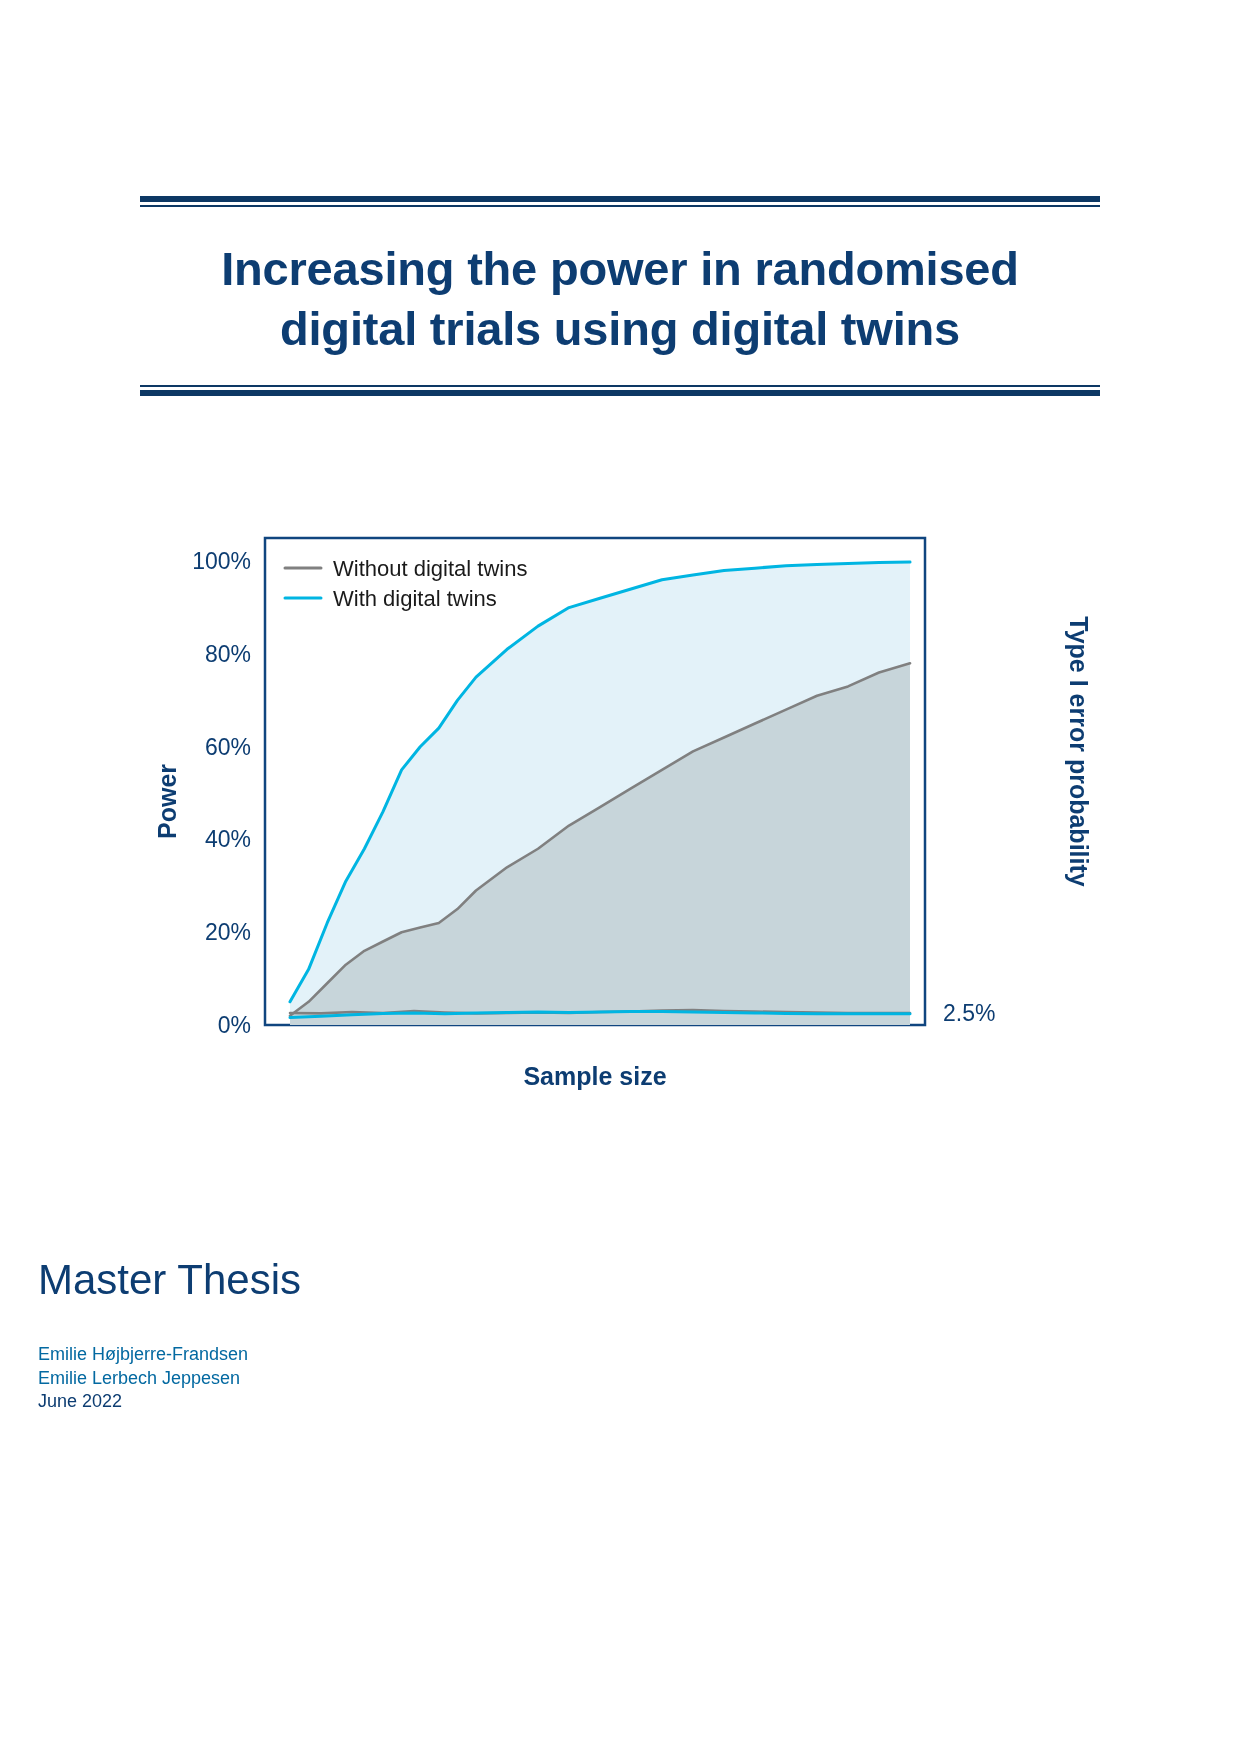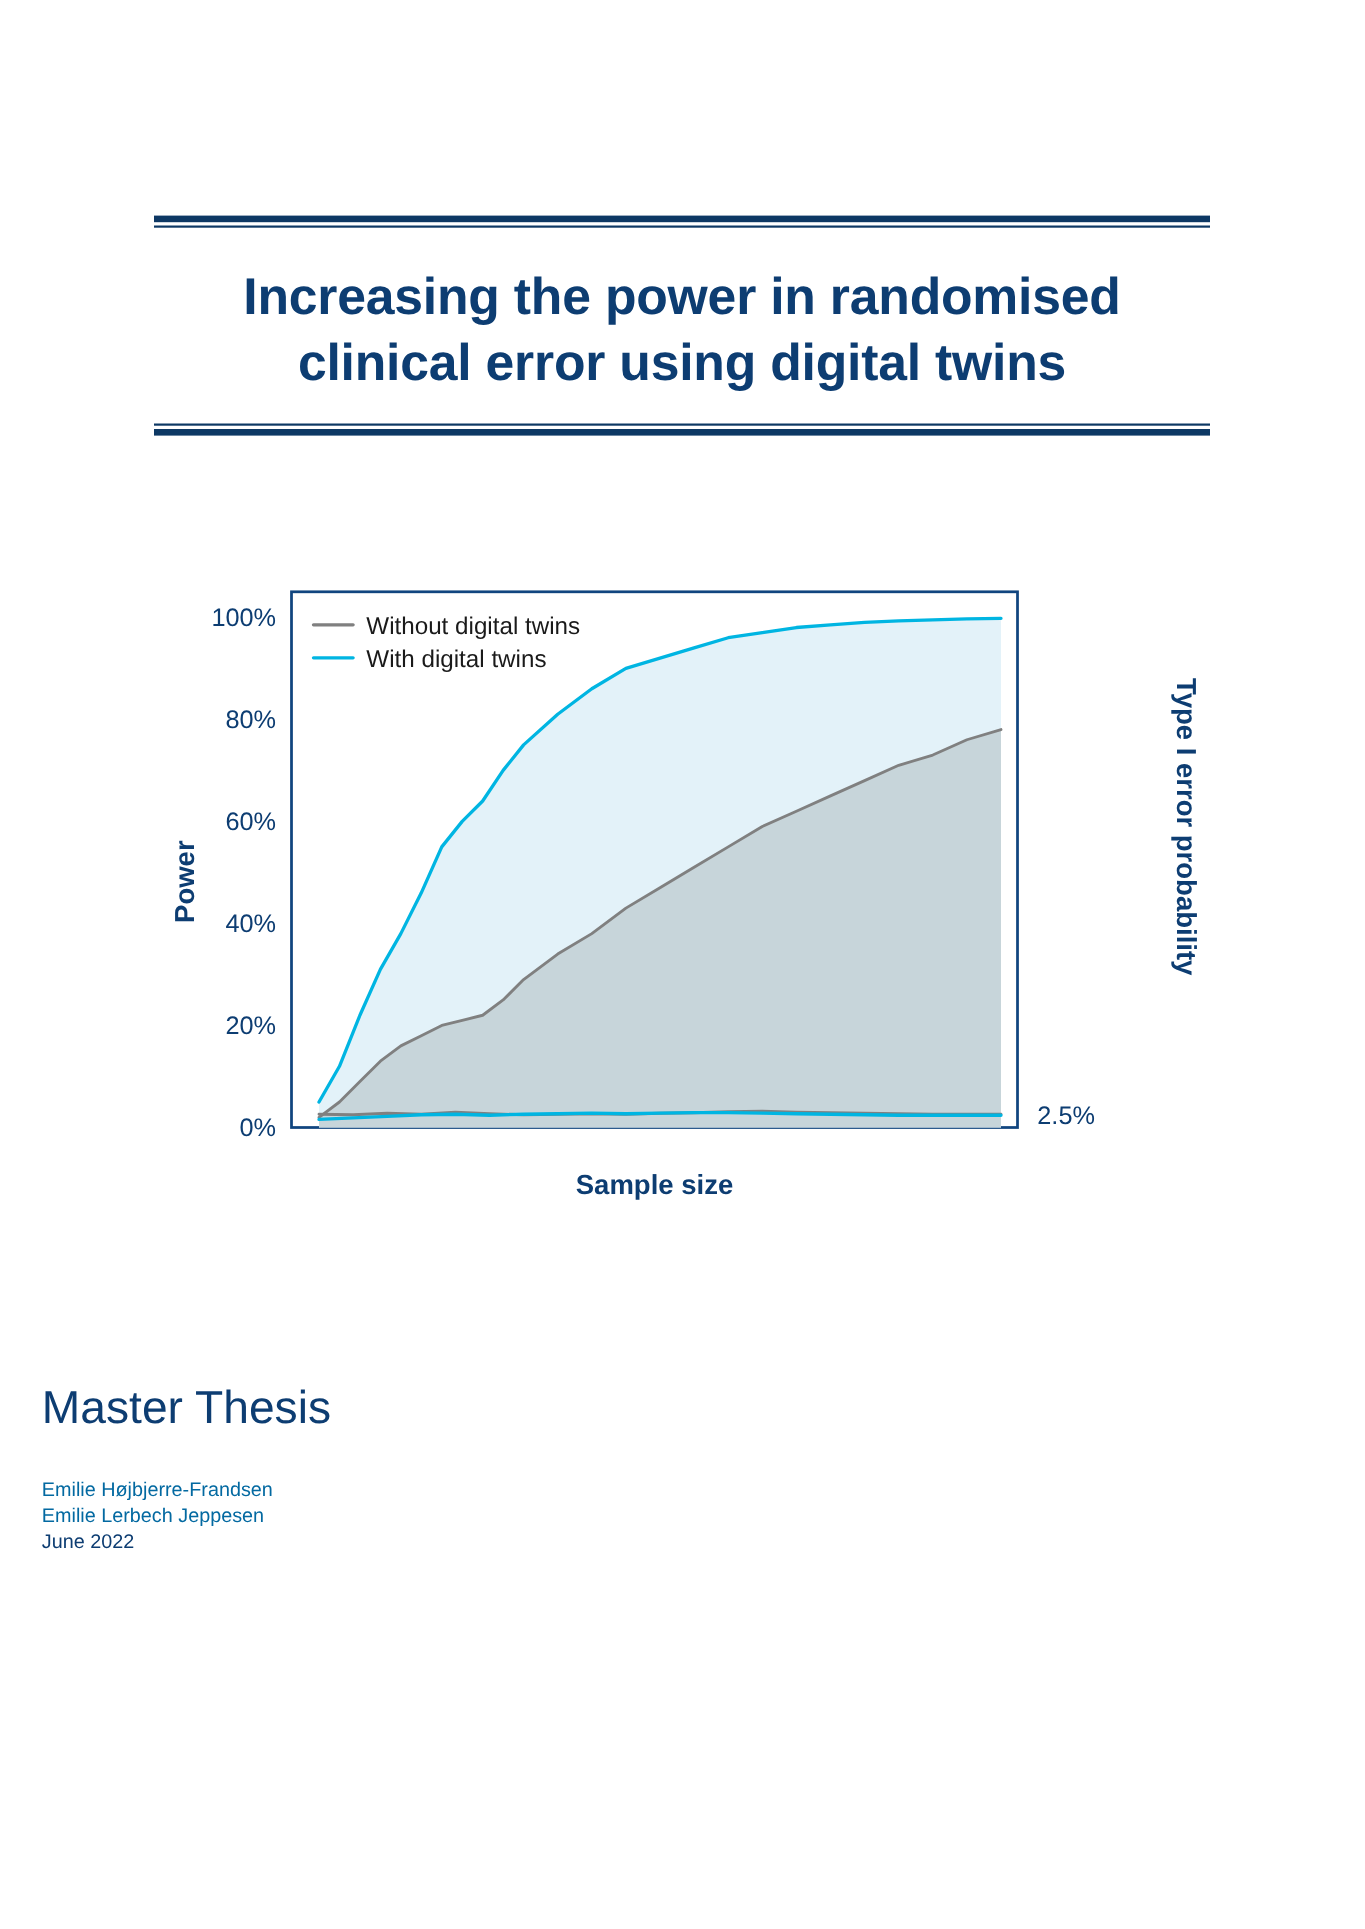--- a/index.html
+++ b/index.html
@@ -102,21 +102,21 @@
 <body>
 
 <div class="page">
 
   <div class="title-block">
     <div class="rule-top"></div>
     <div class="rule-thin"></div>
 
     <h1 class="doc-title">
       <span>Increasing the power in randomised</span><br>
-      <span>clinical error using digital twins</span>
+      <span>digital trials using digital twins</span>
     </h1>
 
     <div class="rule-bottom-thin"></div>
     <div class="rule-bottom"></div>
   </div>
 
   <div class="figure">
     <svg id="chart-svg" width="960" height="600" viewBox="0 0 960 600">
 
     <rect x="125" y="18" width="660" height="487" fill="none" stroke="#10457f" stroke-width="2.5"></rect>

